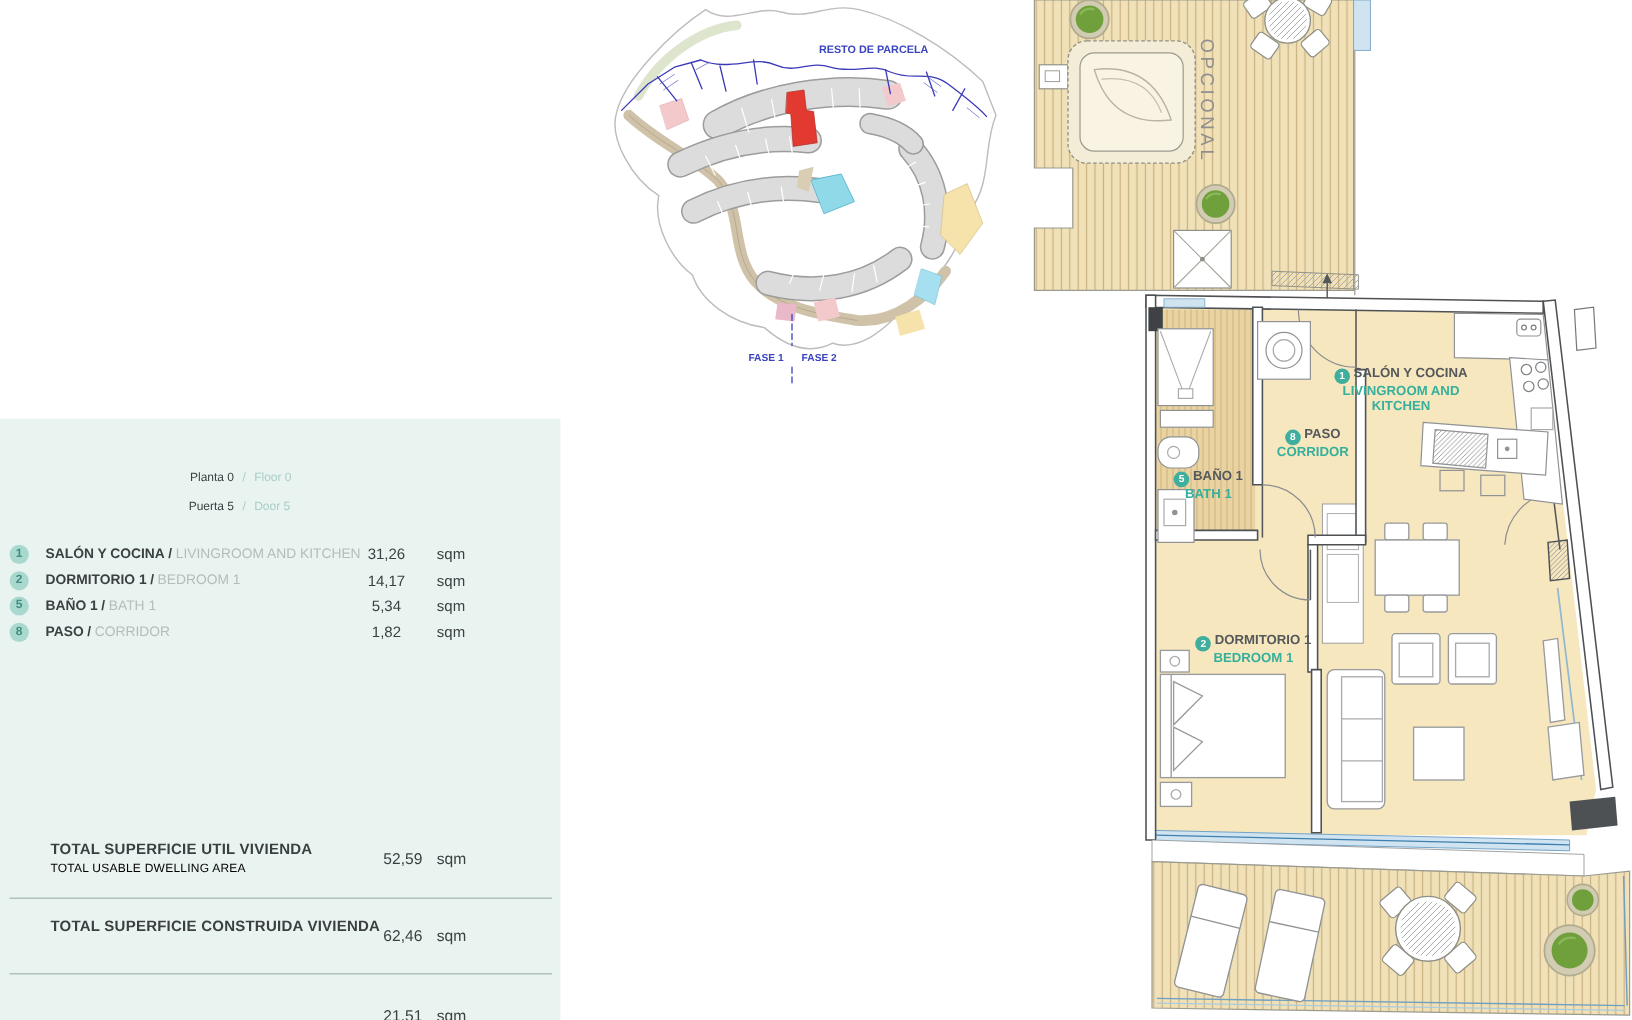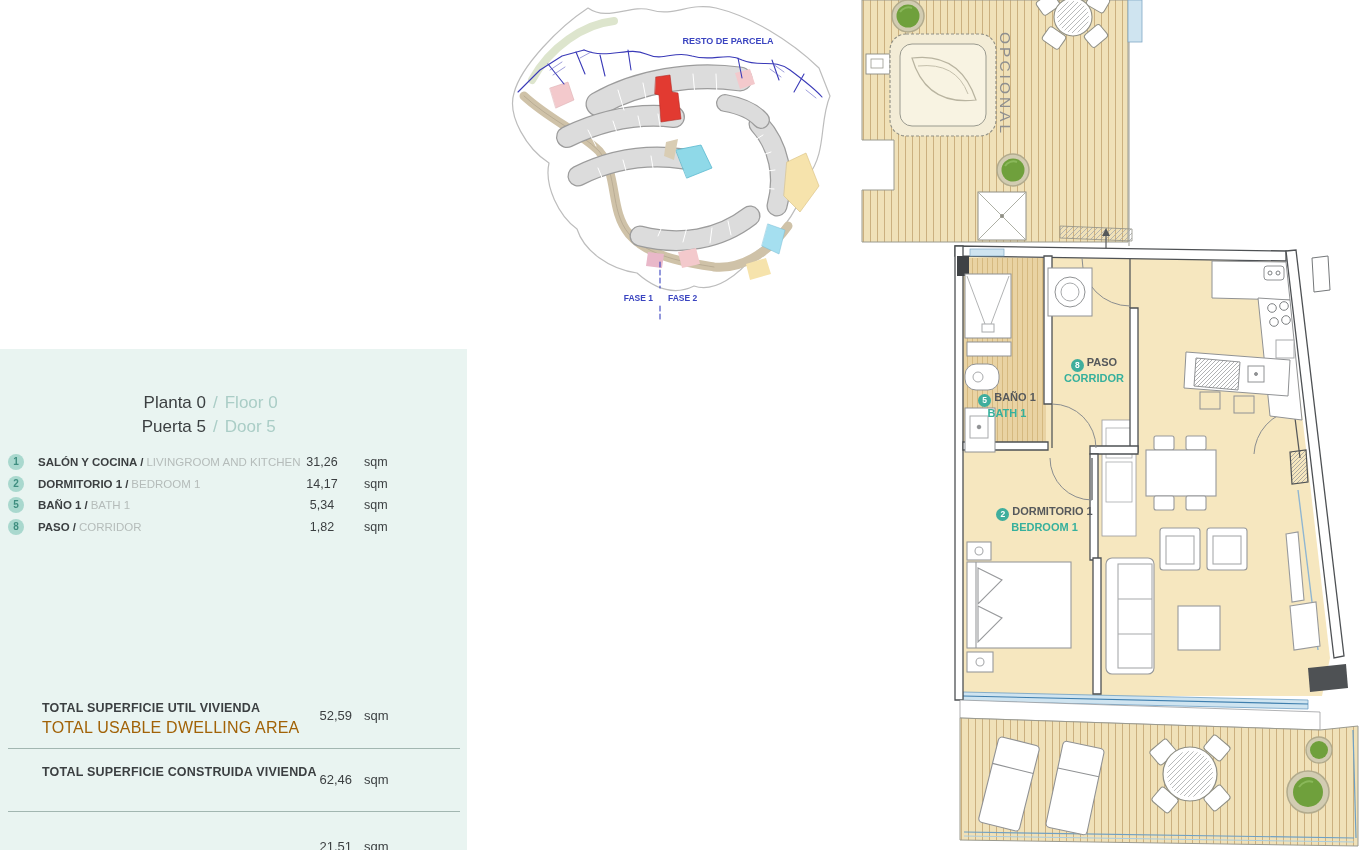--- a/index.html
+++ b/index.html
@@ -5,38 +5,38 @@
   html,body{margin:0;padding:0;background:#fff;}
   .page{position:relative;width:1360px;height:850px;overflow:hidden;background:#fff;
         font-family:"Liberation Sans","DejaVu Sans",sans-serif;}
   svg{position:absolute;}
   
   .panel{position:absolute;left:0;top:349px;width:467px;height:501px;background:#e9f4f1;}
   .title{position:absolute;left:0;top:8px;width:400px;text-align:center;font-size:23px;
          font-weight:bold;letter-spacing:1.5px;word-spacing:8px;color:#3b3f41;}
   .title .en{color:#9fd0c6;}
   .title .sep{margin:0 9px;color:#3b3f41;}
-  .sub{position:absolute;left:0;width:420px;display:flex;font-size:17px;color:#3b3f41;padding-left:11px;}
+  .sub{position:absolute;left:0;width:420px;display:flex;font-size:10px;color:#3b3f41;}
   .sub .es{width:195px;text-align:right;}
   .sub .sep{margin:0 7px;color:#aacdc6;}
   .sub .en{color:#aacdc6;}
   .rr{position:absolute;left:8px;width:390px;height:20px;font-size:11.5px;}
   .rbadge{position:absolute;left:0;top:1px;width:16px;height:16px;border-radius:50%;
           background:#a9d8ce;color:#3f8e80;font-size:10px;font-weight:bold;
           text-align:center;line-height:16px;}
   .rlab{position:absolute;left:30px;top:3px;white-space:nowrap;}
   .rlab b{color:#3b3f41;}
   .rlab .sep{font-weight:bold;color:#3b3f41;margin:0 3px;}
   .rlab .en{color:#b5bcba;}
   .rnum{position:absolute;left:279px;top:2px;width:70px;text-align:center;
         font-size:12.5px;color:#3b3f41;}
   .runit{position:absolute;left:356px;top:2px;font-size:12.5px;color:#3b3f41;}
   .trow{position:absolute;left:42px;width:400px;}
   .tes{font-size:12.5px;font-weight:bold;color:#3b3f41;letter-spacing:.2px;}
-  .ten{margin-top:4px;font-size:16px;color:#a16207;letter-spacing:.2px;}
+  .ten{margin-top:4px;font-size:10px;color:#000000;letter-spacing:.2px;}
   .tnum{position:absolute;left:230px;top:7px;width:80px;text-align:right;
         font-size:13px;color:#3b3f41;}
   .tunit{position:absolute;left:322px;top:7px;font-size:13px;color:#3b3f41;}
   .tdiv{position:absolute;left:8px;width:452px;border-top:1px solid #a2b6b1;}
   
   .plabel{position:absolute;text-align:center;font-size:11px;line-height:13px;}
   .plabel .es{color:#55585b;font-weight:bold;white-space:nowrap;}
   .plabel .en{color:#36b09c;font-weight:bold;}
   .pbadge{display:inline-block;width:13px;height:13px;border-radius:50%;background:#3fae9d;
           color:#fff;font-size:8.5px;font-weight:bold;text-align:center;line-height:13px;
@@ -376,26 +376,30 @@
       </g>
       <g>
         <circle cx="459" cy="750" r="13" fill="#d2ccb2" stroke="#b2ab8d" stroke-width="1.3"></circle>
         <circle cx="459" cy="750" r="9" fill="#6fa03c"></circle>
       </g>
     </g>
   </svg>
 
   <div class="opcional">OPCIONAL</div>
 
+  <div class="plabel" style="left:1100px;top:305px;width:135px">
+    <div class="es"><span class="pbadge">1</span><span>SALÓN Y COCINA</span></div>
+    <div class="en">LIVINGROOM AND KITCHEN</div>
+  </div>
   <div class="plabel" style="left:1038px;top:356px;width:112px">
     <div class="es"><span class="pbadge">8</span><span>PASO</span></div>
     <div class="en">CORRIDOR</div>
   </div>
   <div class="plabel" style="left:948px;top:391px;width:118px">
     <div class="es"><span class="pbadge">5</span><span>BAÑO 1</span></div>
     <div class="en">BATH 1</div>
   </div>
-  <div class="plabel" style="left:972px;top:505px;width:145px">
+  <div class="plabel" style="left:972px;top:528px;width:145px">
     <div class="es"><span class="pbadge">2</span><span>DORMITORIO 1</span></div>
     <div class="en">BEDROOM 1</div>
   </div>
 
 </div>
 
 </body></html>

